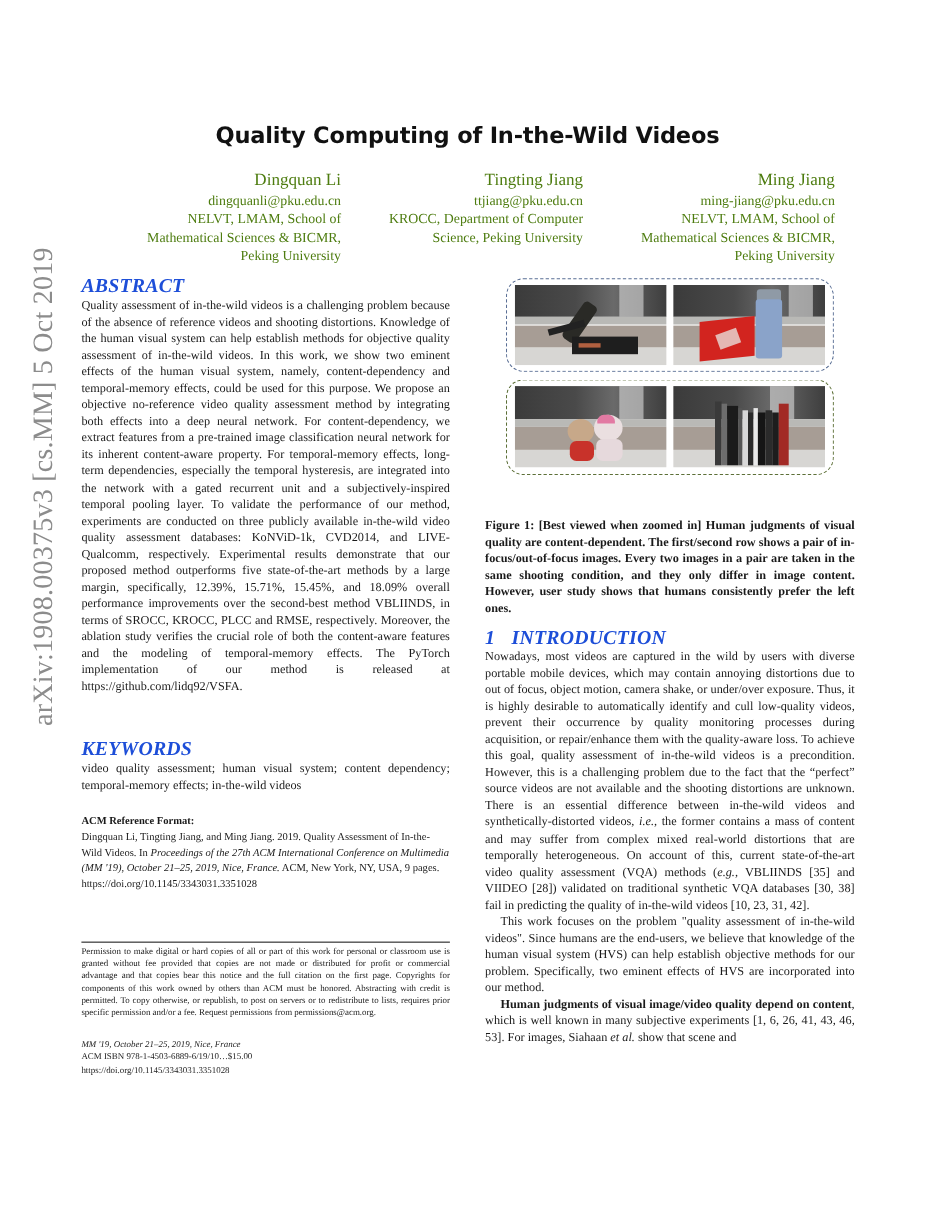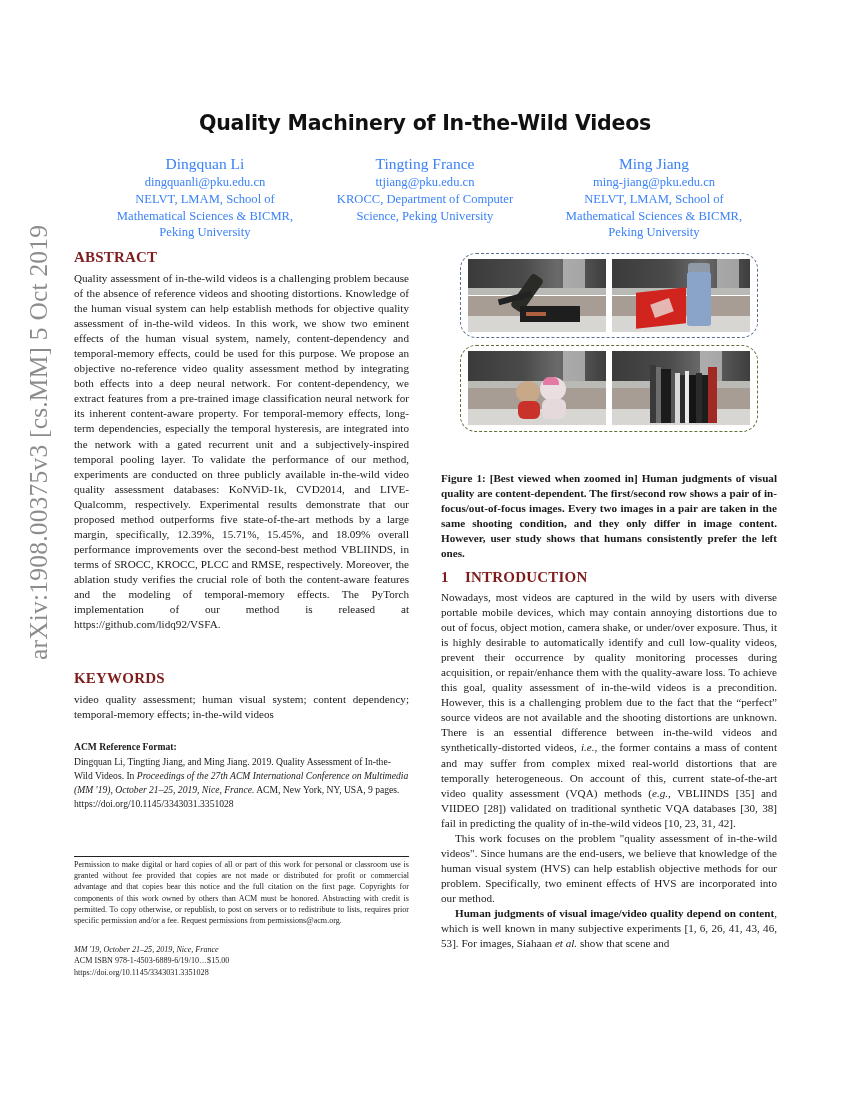--- a/index.html
+++ b/index.html
@@ -10,27 +10,27 @@
   
   .arxiv-stamp { position: absolute; left: 22px; top: 660px; width: 380px; height: 34px;
     transform-origin: 0 0; transform: rotate(-90deg);
     font-family: "Liberation Serif", serif; font-size: 25.5px; color: #8c8c8c;
     white-space: nowrap; letter-spacing: 0.2px; line-height: 34px; }
 
   .title { top: 111px; left: 0; width: 850px; text-align: center;
     font-family: "DejaVu Sans", "Liberation Sans", sans-serif; font-weight: bold;
     font-size: 20.5px; letter-spacing: -0.2px; color: #111; }
 
-  .author { top: 154px; text-align: center; font-size: 12.6px; line-height: 16.8px; color: #3b82f6; }
+  .author { top: 154px; text-align: right; font-size: 12.6px; line-height: 16.8px; color: #4d7c0f; }
   .author .name { font-size: 15.5px; line-height: 20px; display: block; }
   .author span { display: block; }
 
   .col { font-size: 11.15px; line-height: 15.05px; text-align: justify; color: #1a1a1a; }
   .col p { margin: 0; }
-  .sec-head { font-weight: bold; font-size: 15px; letter-spacing: 0.2px; color: #7f1d1d; }
+  .sec-head { font-weight: bold; font-size: 18px; letter-spacing: 0.2px; color: #1d4ed8; font-style: italic; }
 
   .abstract-head { top: 249px; left: 74px; }
   .abstract-body { top: 271px; left: 74px; width: 335px; }
 
   .keywords-head { top: 670px; left: 74px; }
   .keywords-body { top: 692px; left: 74px; width: 335px; }
 
   .acmref-head { top: 741px; left: 74px; font-size: 9.6px; font-weight: bold; }
   .acmref-body { top: 755px; left: 74px; width: 335px; font-size: 9.6px; line-height: 14px; text-align: left; }
   .acmref-body i { font-style: italic; }
@@ -58,31 +58,31 @@
   .intro-body { top: 590px; left: 441px; width: 336px; }
   .intro-body p.indent { text-indent: 14px; }
   .intro-body b { font-weight: bold; }
   .intro-body i { font-style: italic; }
 </style>
 </head>
 <body>
 
 <div class="arxiv-stamp">arXiv:1908.00375v3  [cs.MM]  5 Oct 2019</div>
 
-<div class="abs title">Quality Machinery of In-the-Wild Videos</div>
+<div class="abs title">Quality Computing of In-the-Wild Videos</div>
 
 <div class="abs author" style="left:100px;width:210px;">
   <span class="name">Dingquan Li</span>
   <span>dingquanli@pku.edu.cn</span>
   <span>NELVT, LMAM, School of</span>
   <span>Mathematical Sciences &amp; BICMR,</span>
   <span>Peking University</span>
 </div>
 <div class="abs author" style="left:320px;width:210px;">
-  <span class="name">Tingting France</span>
+  <span class="name">Tingting Jiang</span>
   <span>ttjiang@pku.edu.cn</span>
   <span>KROCC, Department of Computer</span>
   <span>Science, Peking University</span>
 </div>
 <div class="abs author" style="left:549px;width:210px;">
   <span class="name">Ming Jiang</span>
   <span>ming-jiang@pku.edu.cn</span>
   <span>NELVT, LMAM, School of</span>
   <span>Mathematical Sciences &amp; BICMR,</span>
   <span>Peking University</span>

